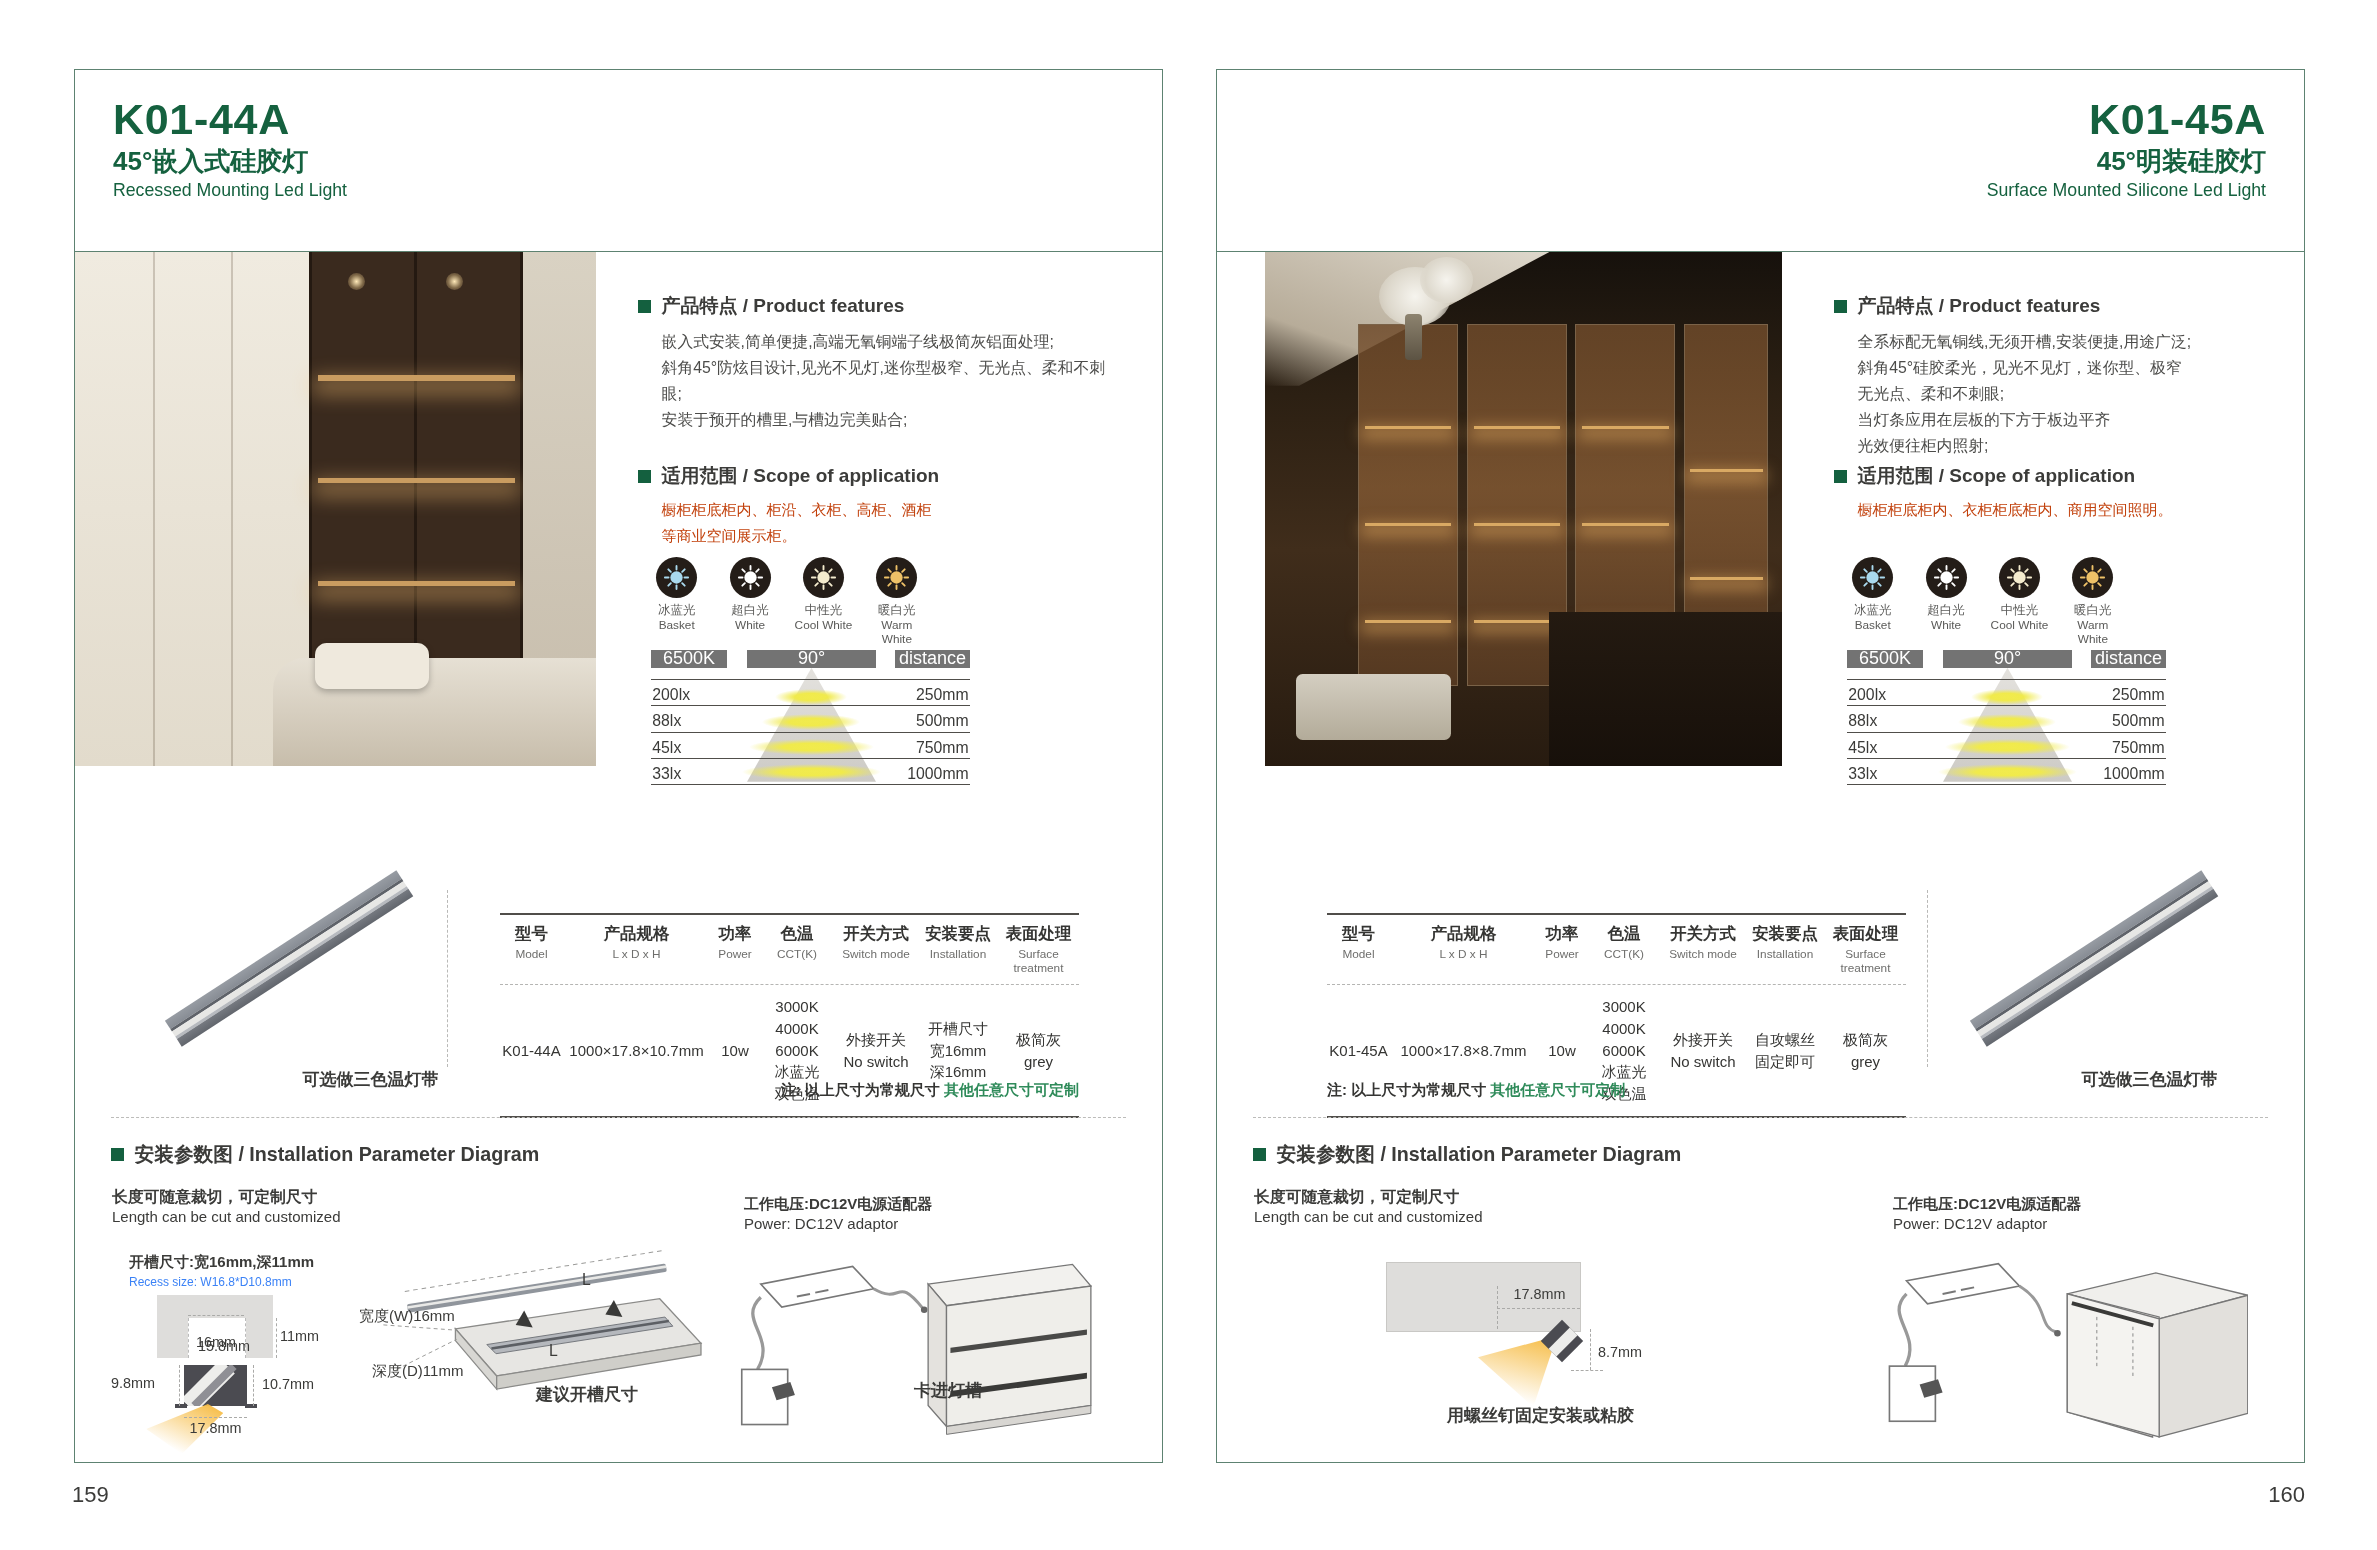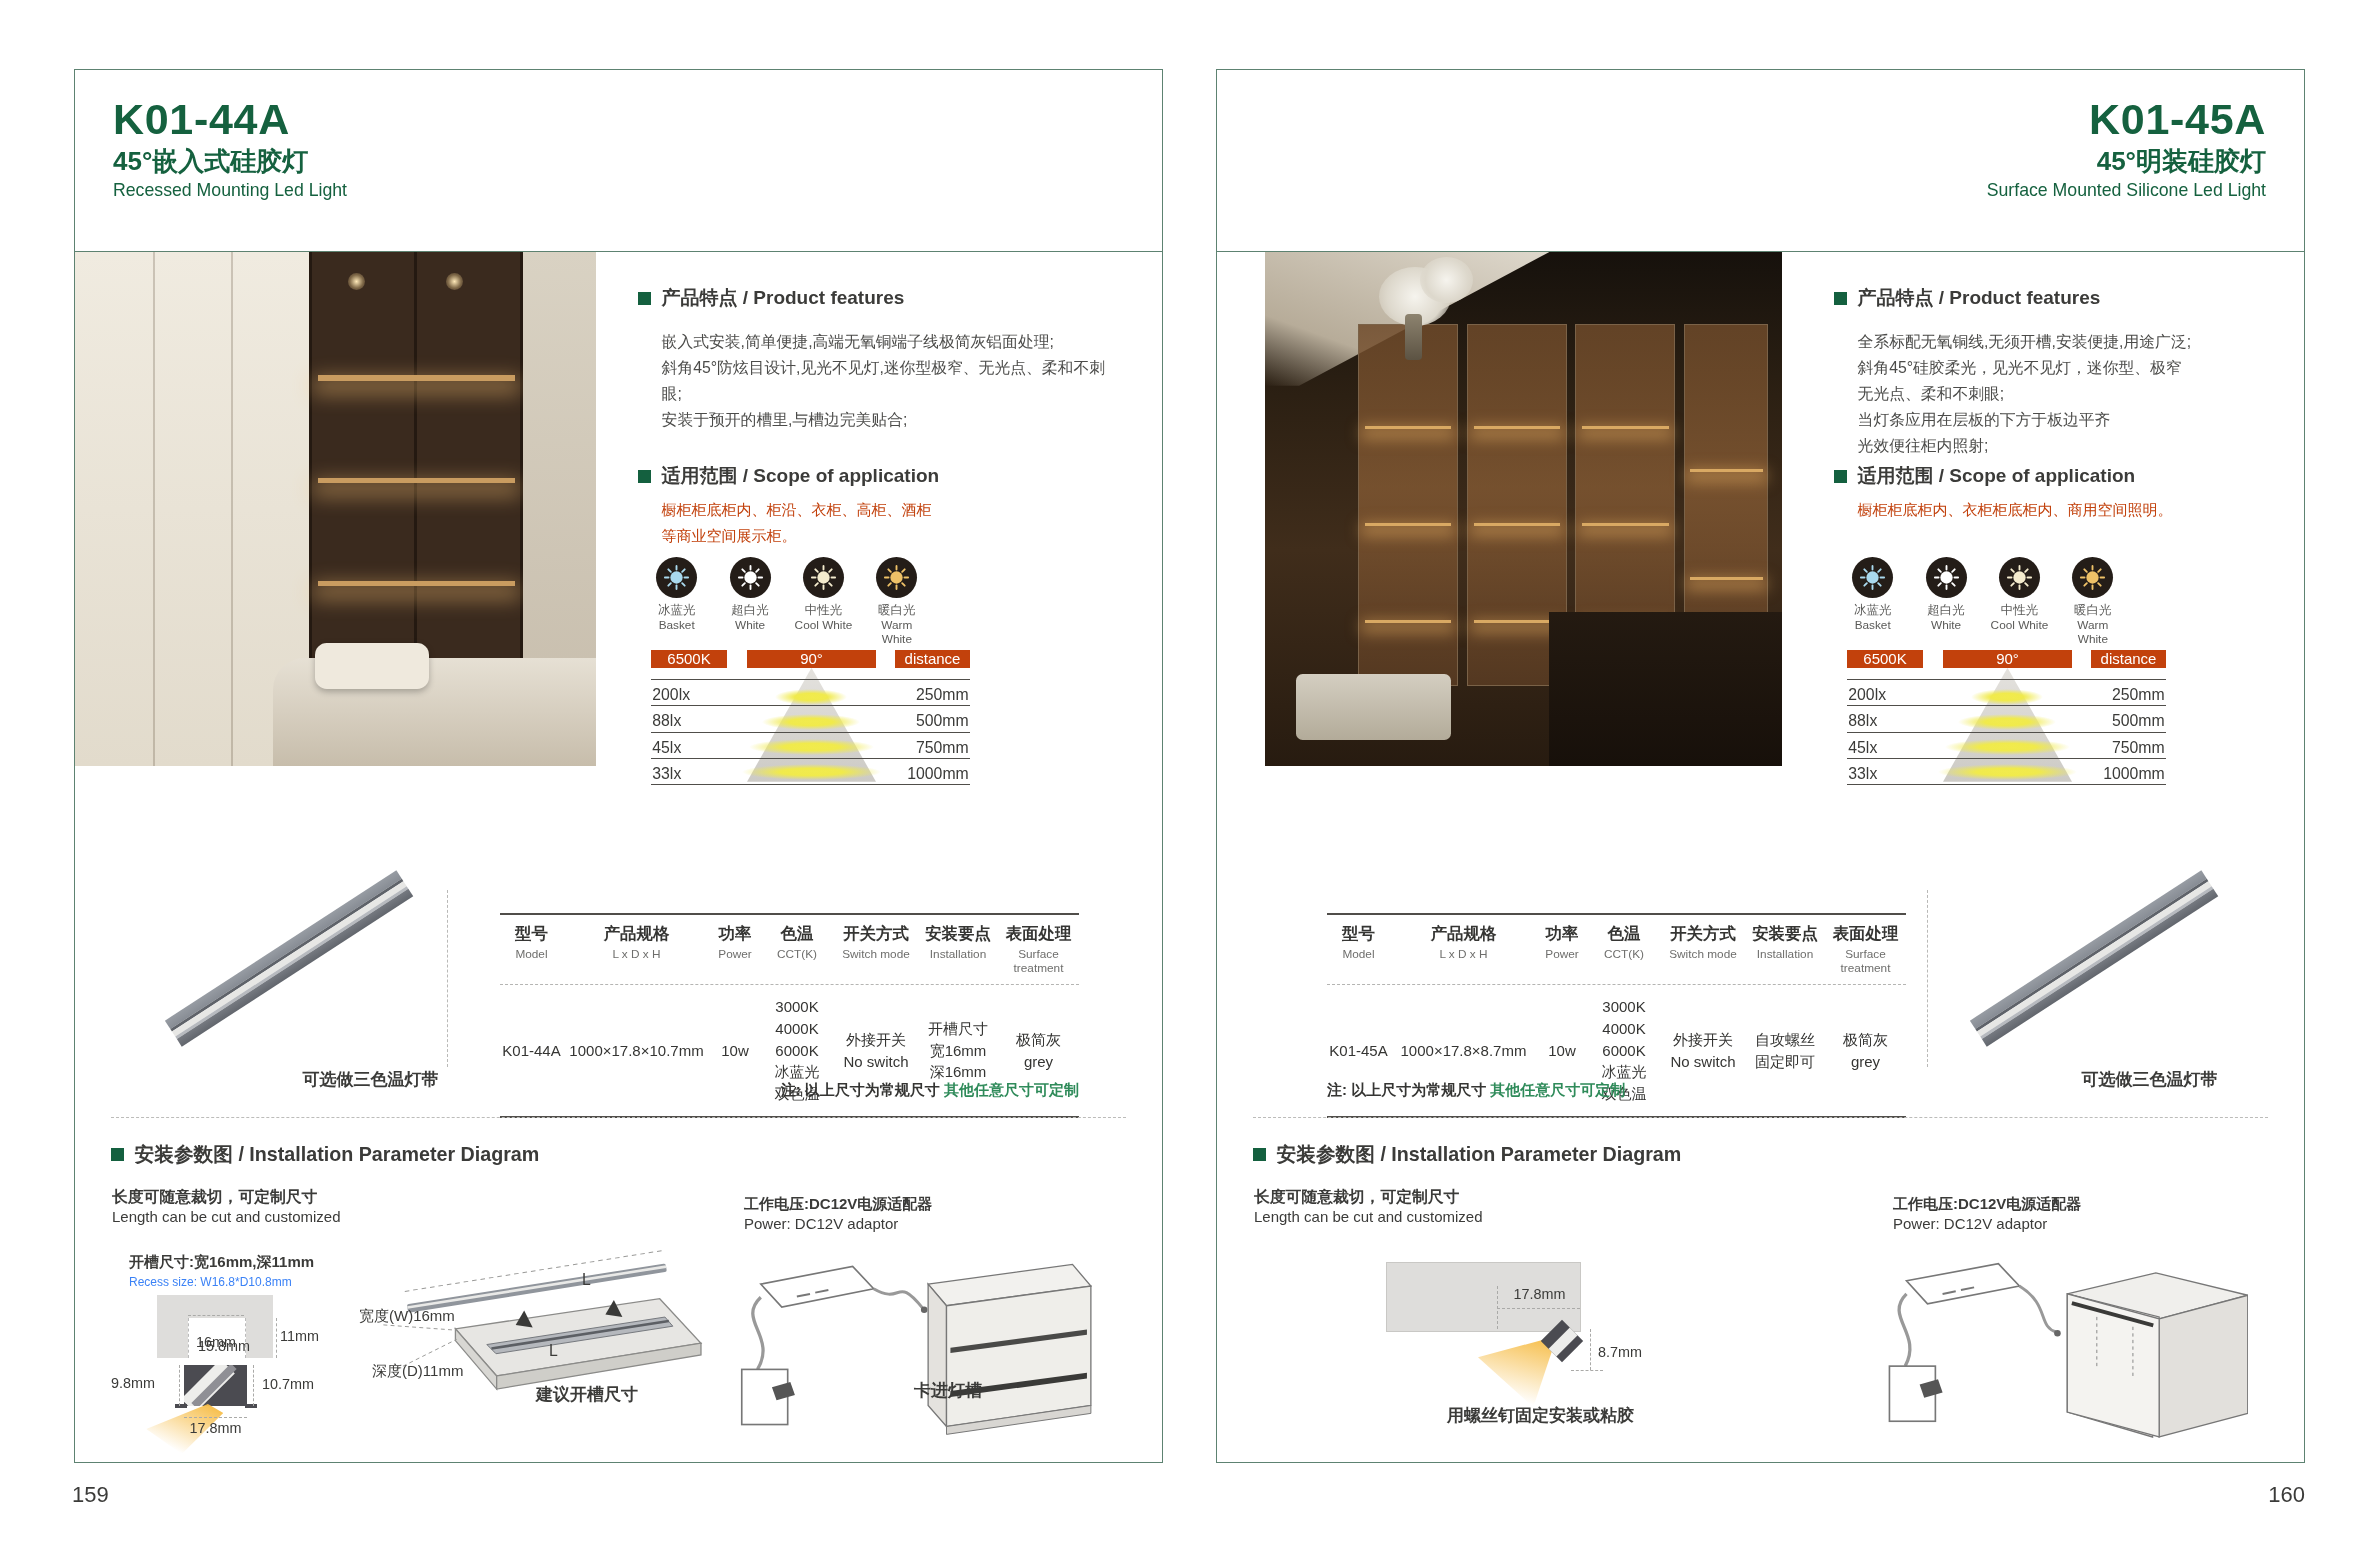--- a/index.html
+++ b/index.html
@@ -40,39 +40,39 @@
   .vase{width:17px;background:linear-gradient(180deg,#8d836f,#5c5343);border-radius:3.9px;}
   .bench{left:6%;bottom:5%;width:30%;height:13%;background:linear-gradient(180deg,#d4cec1,#b3ab99);border-radius:6.6px;}
   .drawer{left:55%;bottom:0;width:45%;height:30%;background:linear-gradient(180deg,#241a11,#17100a);}
 
   
   .info{position:absolute;top:0;height:100%;width:486px;}
   .page-l .info{left:563px;}
   .page-r .info{left:617px;width:459px;}
   .sec-title{position:absolute;display:flex;align-items:center;gap:10.5px;font-size:19px;font-weight:bold;color:#3b3b39;}
   .bullet{width:13px;height:13px;background:#14603f;flex:0 0 auto;}
-  .sec-feat{top:215px;left:0;}
+  .sec-feat{top:223px;left:0;}
   .sec-scope{top:393px;left:0;}
   .feat-lines{position:absolute;top:259px;left:23.6px;width:459px;}
   .feat-line{font-size:15.8px;color:#4c4c4a;line-height:26px;}
   .scope-lines{position:absolute;top:427px;left:23.6px;width:446px;}
   .scope-line{font-size:15px;color:#c2410c;line-height:26px;}
 
   
   .modes{position:absolute;top:487px;left:9.2px;display:flex;gap:14.4px;}
   .mode{width:59px;text-align:center;}
   .mode-circle{width:41px;height:41px;border-radius:50%;background:#241d18;margin:0 auto;display:flex;align-items:center;justify-content:center;}
   .mode-circle svg{width:29px;height:29px;}
   .c-ice{color:#a9d9ee}.c-white{color:#ffffff}.c-cool{color:#f4ebcd}.c-warm{color:#eec167}
   .mode-cn{font-size:12.5px;color:#5a5a58;margin-top:5.3px;line-height:14.4px;}
   .mode-en{font-size:11.8px;color:#5a5a58;line-height:14.4px;}
 
   
   .beam{position:absolute;top:580px;left:13px;width:319px;height:164px;}
-  .bar{position:absolute;top:0;height:17.7px;background:#c2410c;color:#fff;font-size:15px;display:flex;align-items:center;justify-content:center;}
+  .bar{position:absolute;top:0;height:17.7px;background:#737373;color:#fff;font-size:18px;display:flex;align-items:center;justify-content:center;}
   .bar-cct{left:0;width:76px;}
   .bar-ang{left:96px;width:129px;}
   .bar-dist{left:244px;width:75px;}
   .cone{position:absolute;top:17.7px;left:96px;width:129px;height:114px;background:linear-gradient(180deg,#e4e2de 0%,#ccca c5 100%);background:linear-gradient(180deg,#e4e2de 0%,#cccac5 100%);clip-path:polygon(50% 0,100% 100%,0 100%);}
   .el{position:absolute;height:15.8px;border-radius:50%;background:radial-gradient(closest-side,#f1eb4d 0%,#f0ea4c 45%,rgba(241,235,77,0) 100%);}
   .el1{top:39px;left:124px;width:72px;}
   .el2{top:64px;left:111px;width:98px;}
   .el3{top:89px;left:98px;width:125px;}
   .el4{top:114px;left:91px;width:139px;}
   .lux{position:absolute;top:29px;left:0;width:319px;border-top:1.3px solid #504e4a;}

